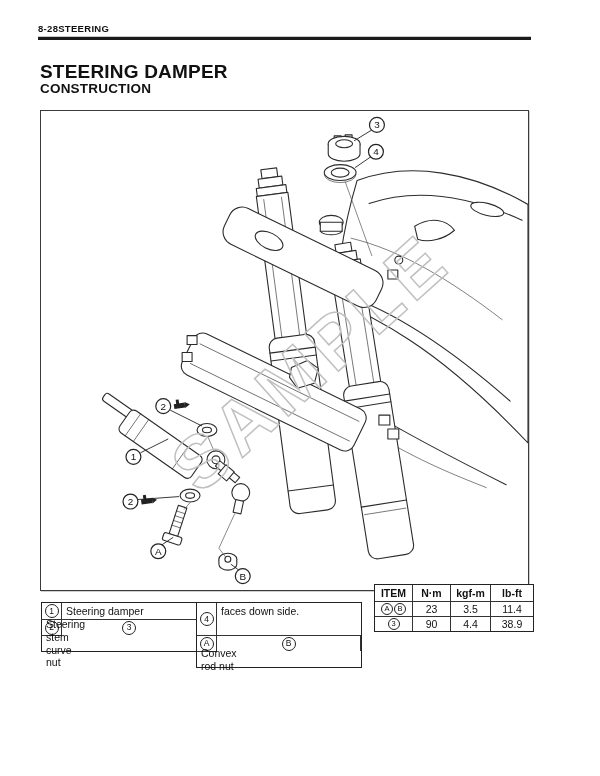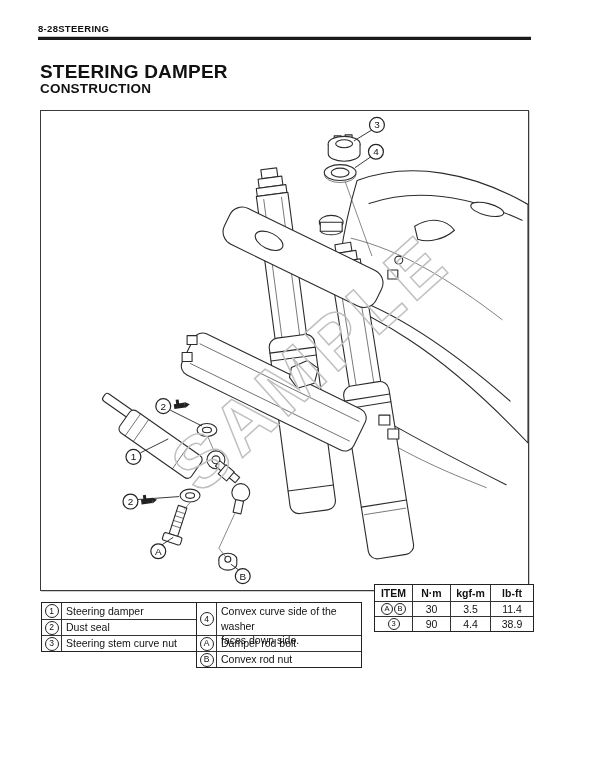--- a/index.html
+++ b/index.html
@@ -223,39 +223,36 @@
 </div>
 
 <div class="abs tbl tbl-left">
   <div class="cell kc">
       <span class="ck">1</span>
     </div>
   <div class="cell">Steering damper</div>
   <div class="cell kc bt">
       <span class="ck">2</span>
     </div>
-  <div class="cell bt">Dust seal</div>
   <div class="cell kc bt">
       <span class="ck">3</span>
     </div>
   <div class="cell bt">Steering stem curve nut</div>
 </div>
 
 <div class="abs tbl tbl-right">
   <div class="cell kc k4">
       <span class="ck">4</span>
     </div>
   <div class="l4">
-    <div>Convex curve side of the washer</div>
     <div>faces down side.</div>
   </div>
   <div class="cell kc bt">
       <span class="ck">A</span>
     </div>
-  <div class="cell bt">Damper rod bolt</div>
   <div class="cell kc bt">
       <span class="ck">B</span>
     </div>
   <div class="cell bt">Convex rod nut</div>
 </div>
 
 <svg class="abs ticon" viewBox="0 0 16 16">
   <rect x="0" y="0" width="16" height="16" rx="3" fill="#111"></rect>
   <circle cx="8" cy="7.5" r="5" fill="#fff"></circle>
   <circle cx="8" cy="7.5" r="2.3" fill="#111"></circle>
@@ -266,21 +263,21 @@
 <div class="abs tbl tbl-torque">
   <div class="cell ctr bold br">ITEM</div>
   <div class="cell ctr bold br">N·m</div>
   <div class="cell ctr bold br">kgf-m</div>
   <div class="cell ctr bold">lb-ft</div>
 
   <div class="cell ctr bt br">
       <span class="ck sm">A</span>
       <span class="ck sm">B</span>
     </div>
-  <div class="cell ctr bt br">30</div>
+  <div class="cell ctr bt br">23</div>
   <div class="cell ctr bt br">3.5</div>
   <div class="cell ctr bt">11.4</div>
 
   <div class="cell ctr bt br">
       <span class="ck sm">3</span>
     </div>
   <div class="cell ctr bt br">90</div>
   <div class="cell ctr bt br">4.4</div>
   <div class="cell ctr bt">38.9</div>
 </div>

